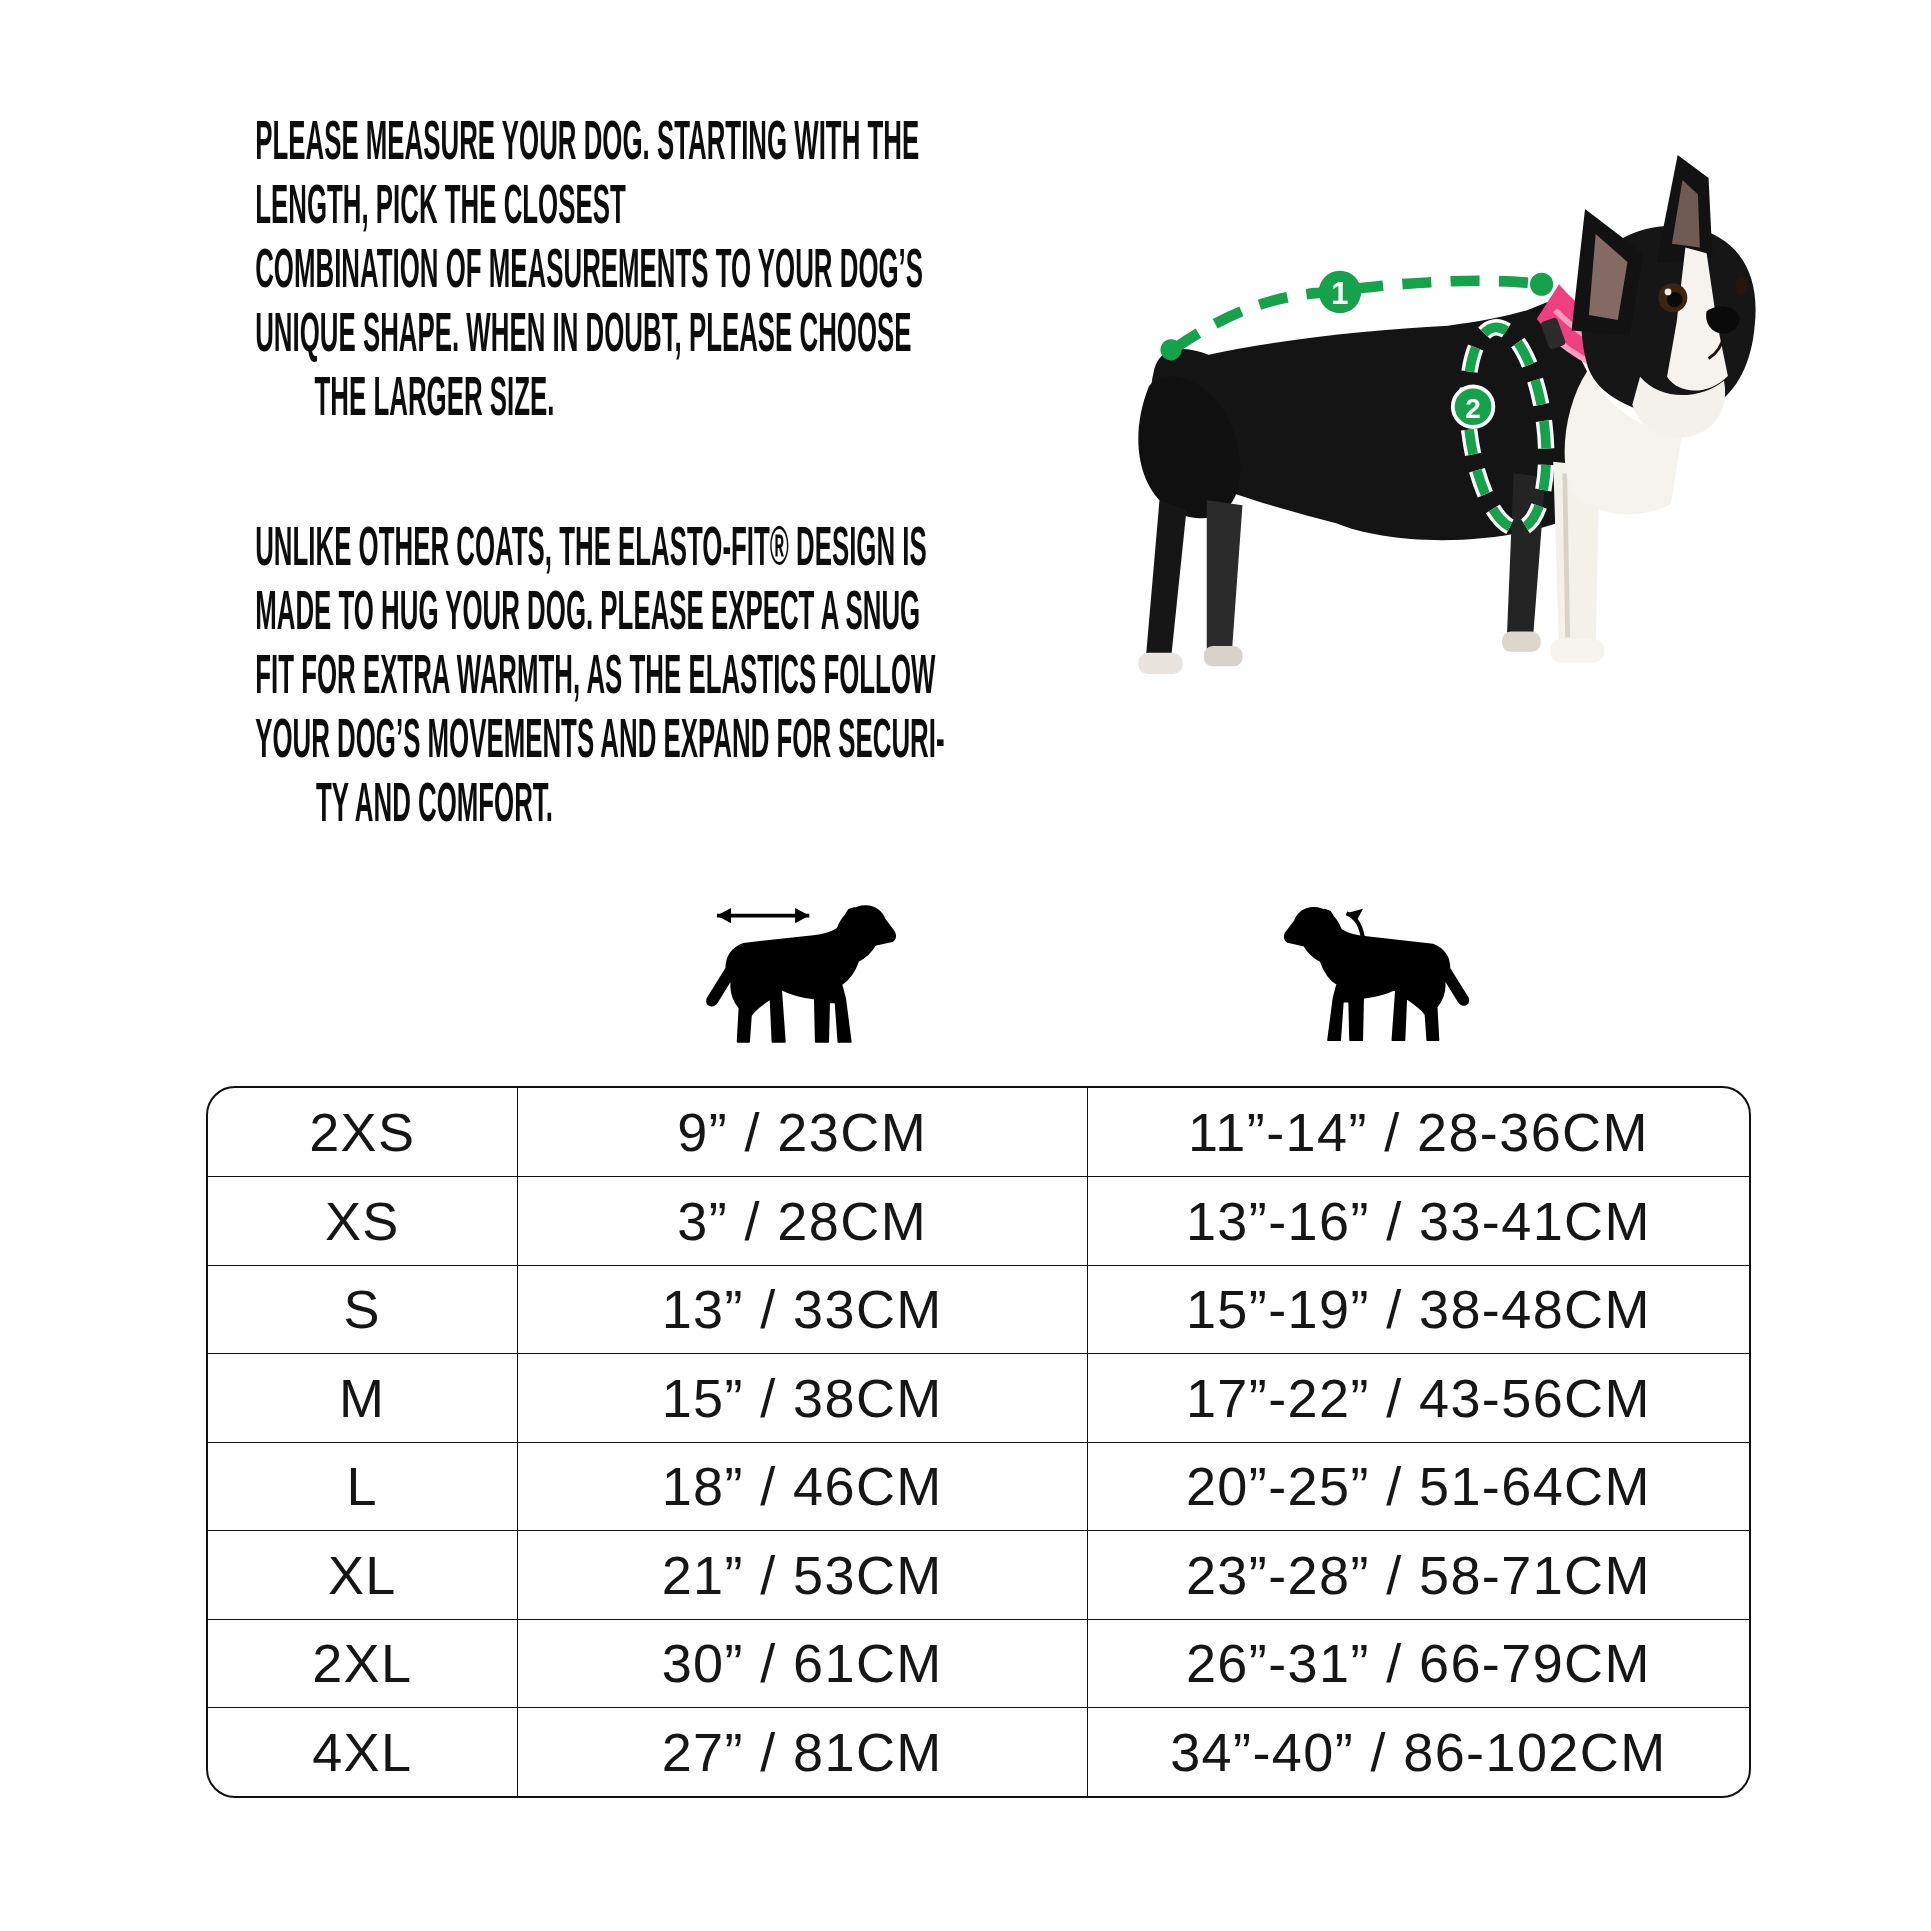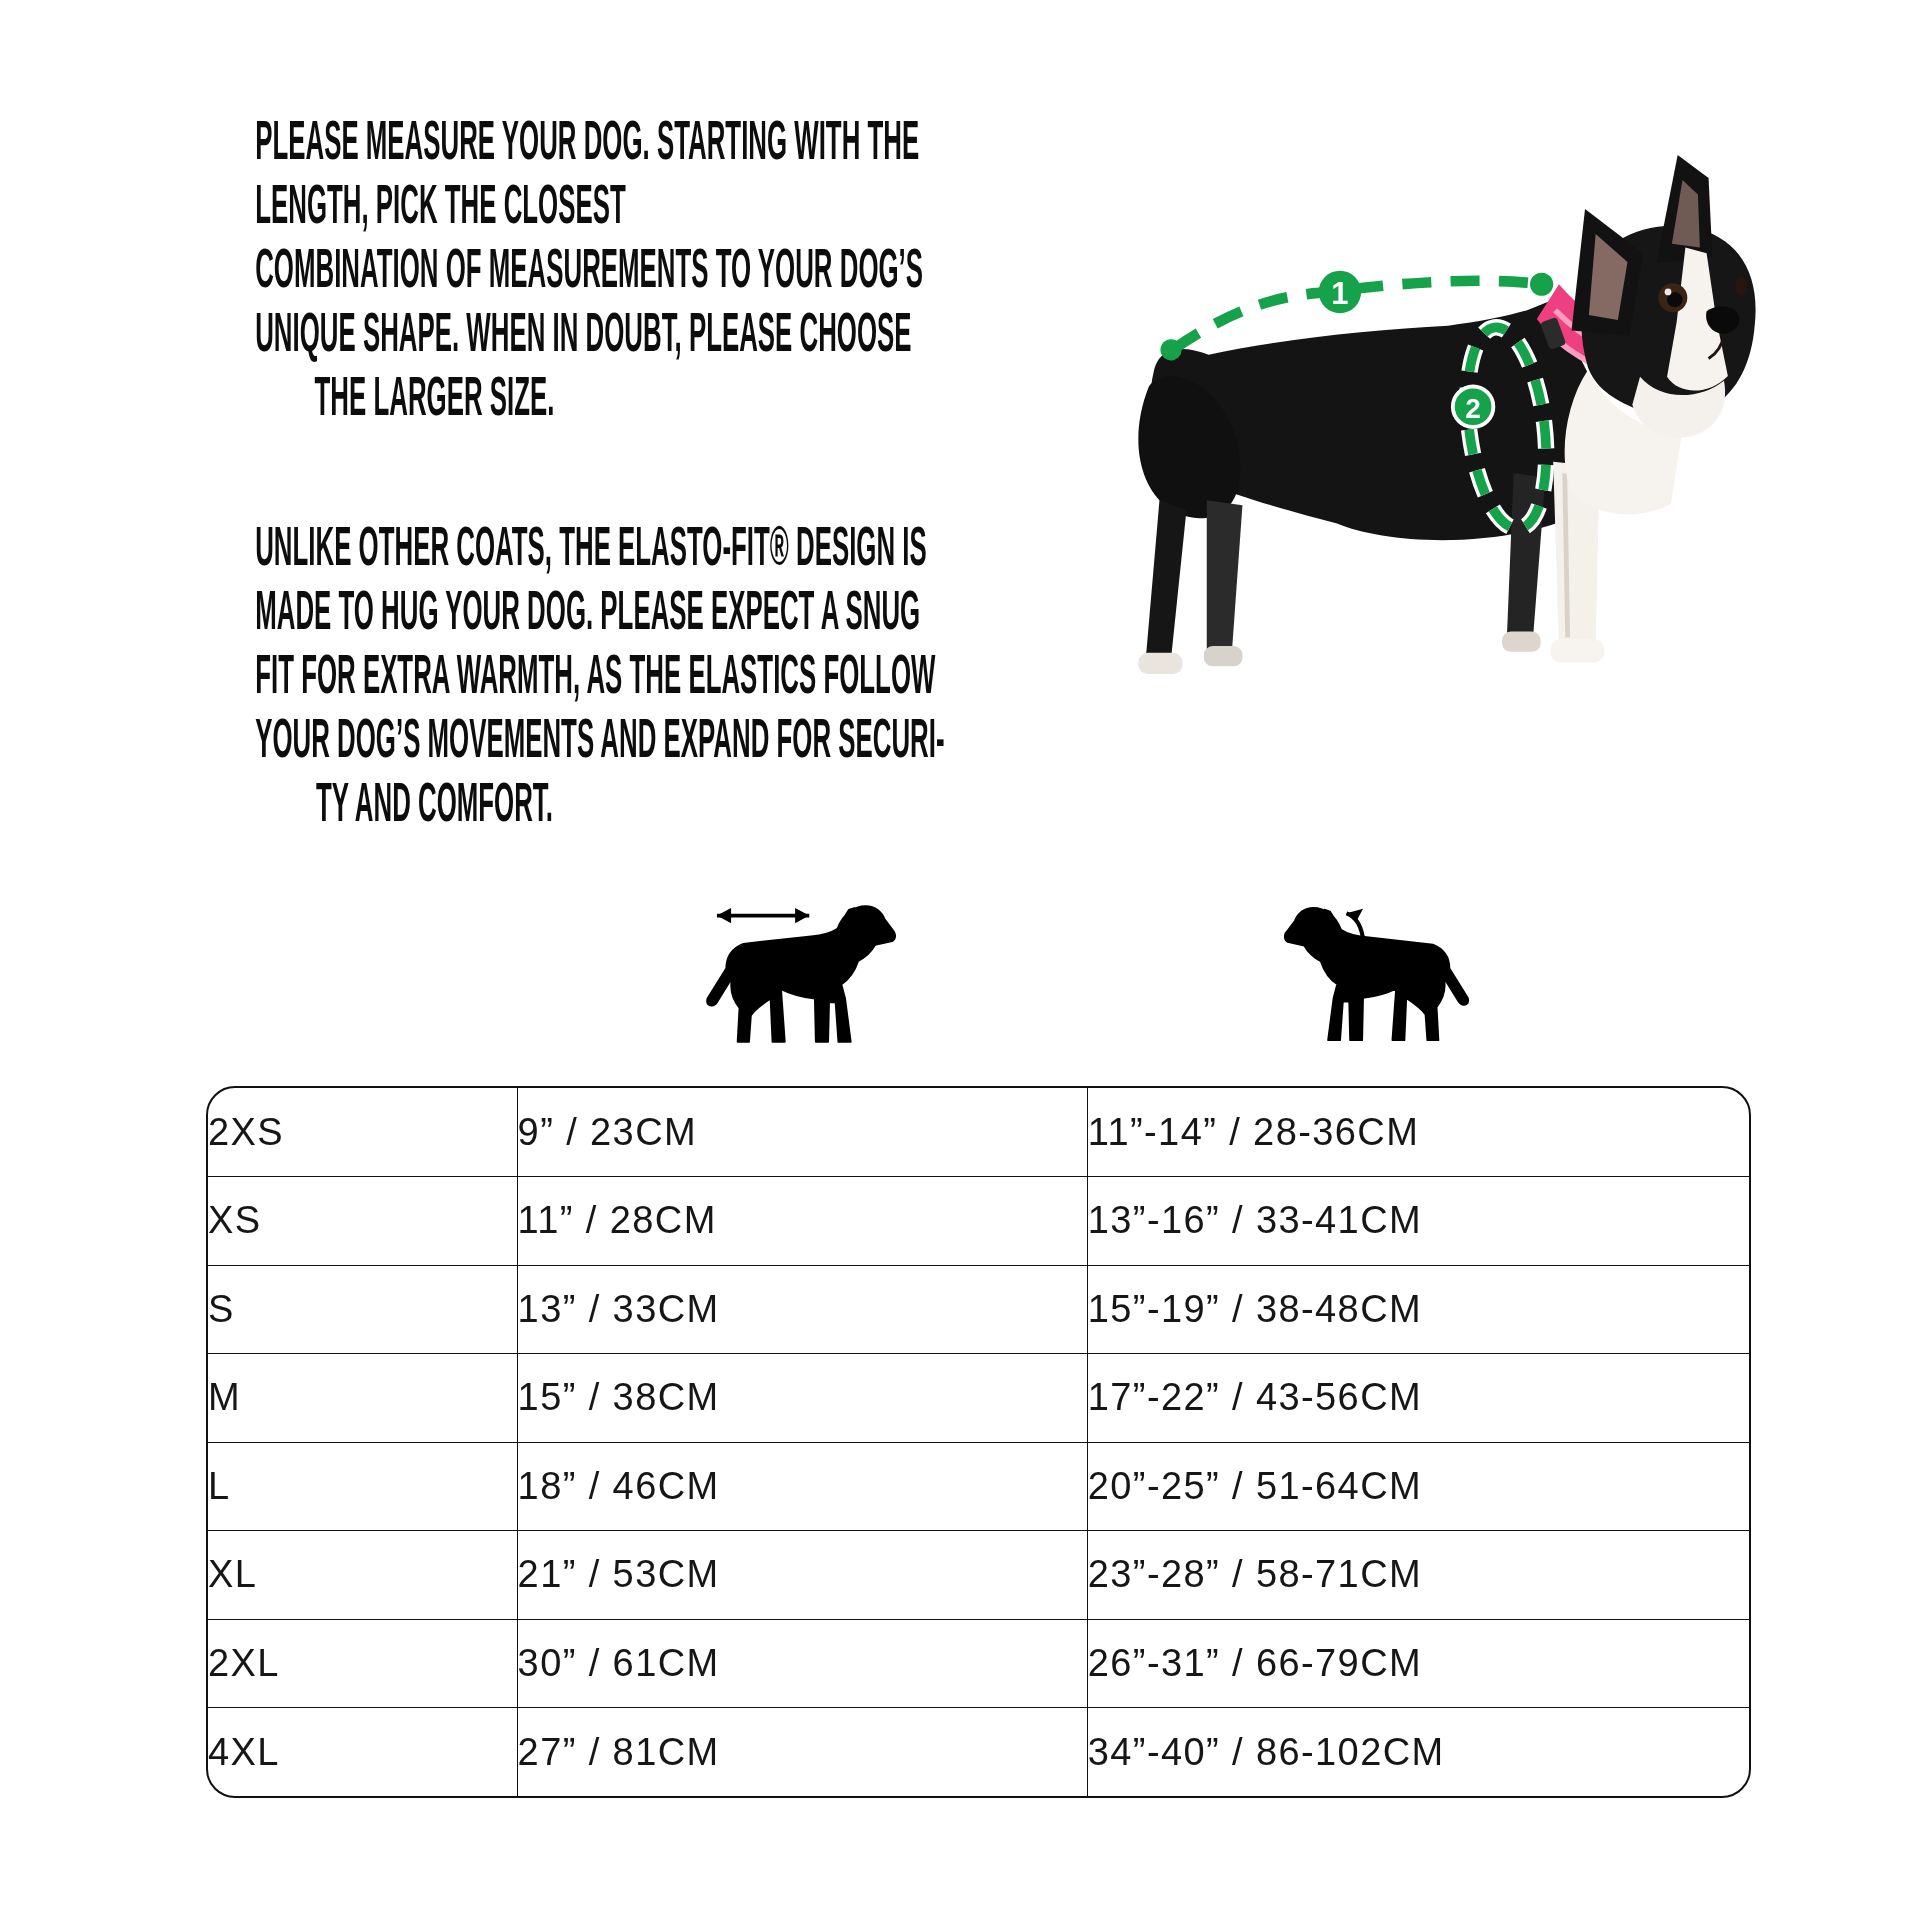--- a/index.html
+++ b/index.html
@@ -32,22 +32,22 @@
   .legend-1 { left:698px; top:893px; width:198px; height:162px; }
   .legend-2 { left:1284px; top:893px; width:193px; height:162px; }
 
   
   .table-wrap {
     position:absolute; left:206px; top:1086px; width:1545px; height:712px;
     border:2.9px solid #111; border-radius:29px; overflow:hidden; background:#fff;
   }
   table.size-table { width:100%; height:100%; border-collapse:collapse; }
   .size-table td {
-    text-align:left; vertical-align:middle;
-    font-size:38px; letter-spacing:1.4px; color:#161616;
+    text-align:center; vertical-align:middle;
+    font-size:54px; letter-spacing:1.4px; color:#161616;
     border-left:1.9px solid #111;
   }
   .size-table td:first-child { border-left:none; }
   .size-table tr + tr td { border-top:1.9px solid #111;margin-left:12px; }
   .size-table tr { height:11.111%; }
 
   svg text { font-family:"Liberation Sans", sans-serif; }
 </style>
 </head>
 <body>
@@ -192,21 +192,21 @@
       </colgroup>
       <tbody>
   <tr>
     <td>2XS</td>
     <td>9” / 23CM</td>
     <td>11”-14” / 28-36CM</td>
   </tr>
 
   <tr>
     <td>XS</td>
-    <td>11” / 28CM</td>
+    <td>3” / 28CM</td>
     <td>13”-16” / 33-41CM</td>
   </tr>
 
   <tr>
     <td>S</td>
     <td>13” / 33CM</td>
     <td>15”-19” / 38-48CM</td>
   </tr>
 
   <tr>

